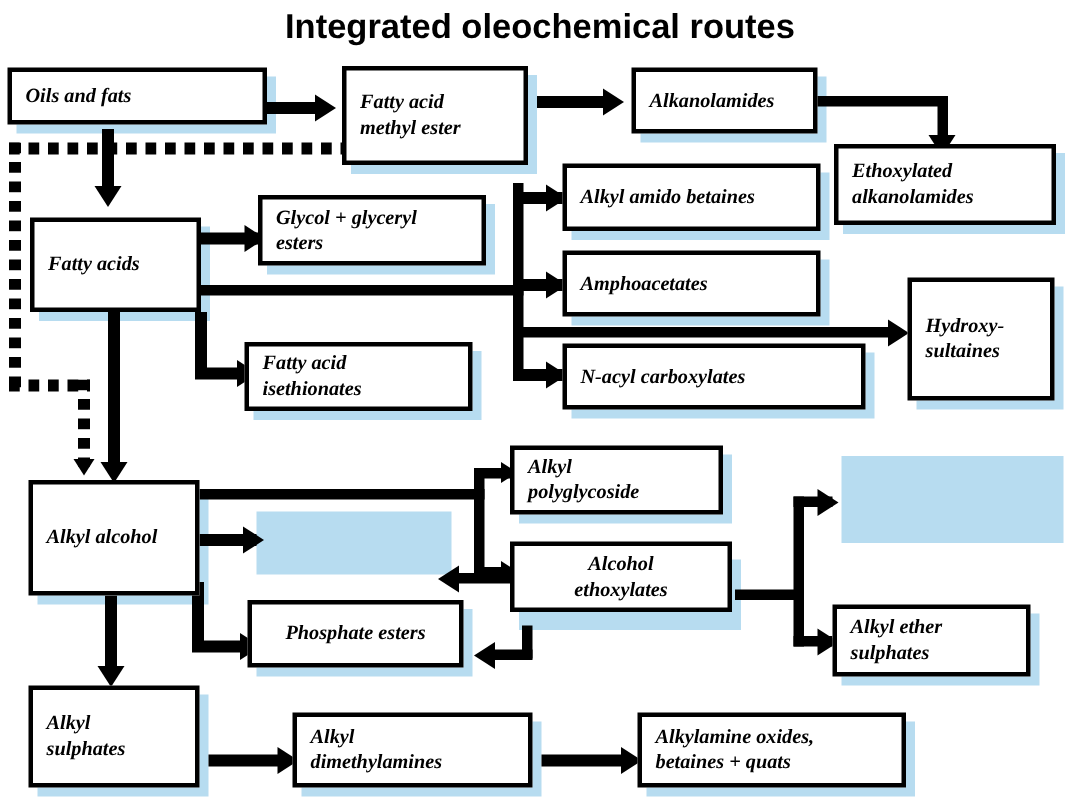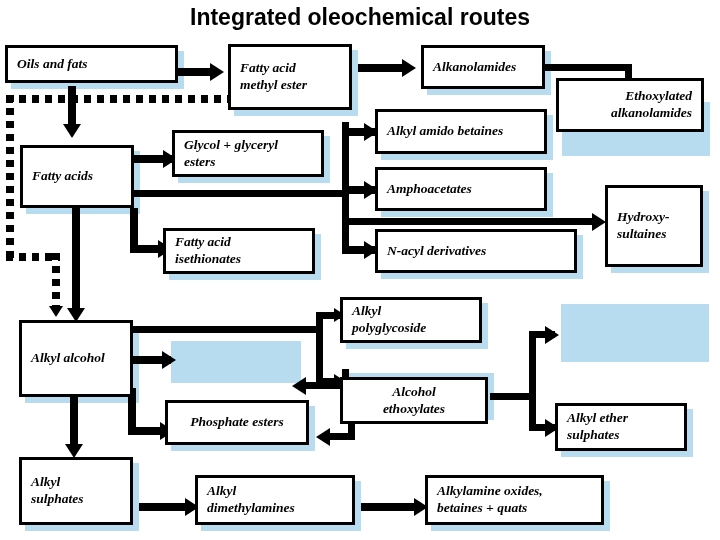--- a/index.html
+++ b/index.html
@@ -218,21 +218,21 @@
   </div>
 
   <div class="node" style="left:228px; top:44px; width:124px; height:66px;">
     <span class="lbl">Fatty acid<br>methyl ester</span>
   </div>
 
   <div class="node" style="left:421px; top:45px; width:124px; height:44px;">
     <span class="lbl">Alkanolamides</span>
   </div>
 
-  <div class="node" style="left:556px; top:78px; width:148px; height:54px;text-align:right;">
+  <div class="node" style="left:556px; top:96px; width:148px; height:54px;">
     <span class="lbl">Ethoxylated<br>alkanolamides</span>
   </div>
 
   <div class="node" style="left:20px; top:145px; width:114px; height:63px;">
     <span class="lbl">Fatty acids</span>
   </div>
 
   <div class="node" style="left:172px; top:130px; width:152px; height:47px;">
     <span class="lbl">Glycol + glyceryl<br>esters</span>
   </div>
@@ -243,41 +243,41 @@
 
   <div class="node" style="left:375px; top:167px; width:172px; height:44px;">
     <span class="lbl">Amphoacetates</span>
   </div>
 
   <div class="node" style="left:163px; top:228px; width:152px; height:46px;">
     <span class="lbl">Fatty acid<br>isethionates</span>
   </div>
 
   <div class="node" style="left:375px; top:229px; width:202px; height:44px;">
-    <span class="lbl">N-acyl derivatives</span>
+    <span class="lbl">N-acyl carboxylates</span>
   </div>
 
   <div class="node" style="left:605px; top:185px; width:98px; height:82px;">
     <span class="lbl">Hydroxy-<br>sultaines</span>
   </div>
 
   <div class="node" style="left:19px; top:320px; width:114px; height:77px;">
     <span class="lbl">Alkyl alcohol</span>
   </div>
 
 
   <div class="node center" style="left:165px; top:400px; width:144px; height:45px;">
     <span class="lbl">Phosphate esters</span>
   </div>
 
   <div class="node" style="left:340px; top:297px; width:142px; height:46px;">
     <span class="lbl">Alkyl<br>polyglycoside</span>
   </div>
 
-  <div class="node center" style="left:340px; top:377px; width:148px; height:47px;align-items:flex-end;">
+  <div class="node center" style="left:340px; top:361px; width:148px; height:47px;align-items:flex-end;">
     <span class="lbl">Alcohol<br>ethoxylates</span>
   </div>
 
 
   <div class="node" style="left:555px; top:403px; width:132px; height:48px;">
     <span class="lbl">Alkyl ether<br>sulphates</span>
   </div>
 
   <div class="node" style="left:19px; top:457px; width:114px; height:68px;">
     <span class="lbl">Alkyl<br>sulphates</span>

